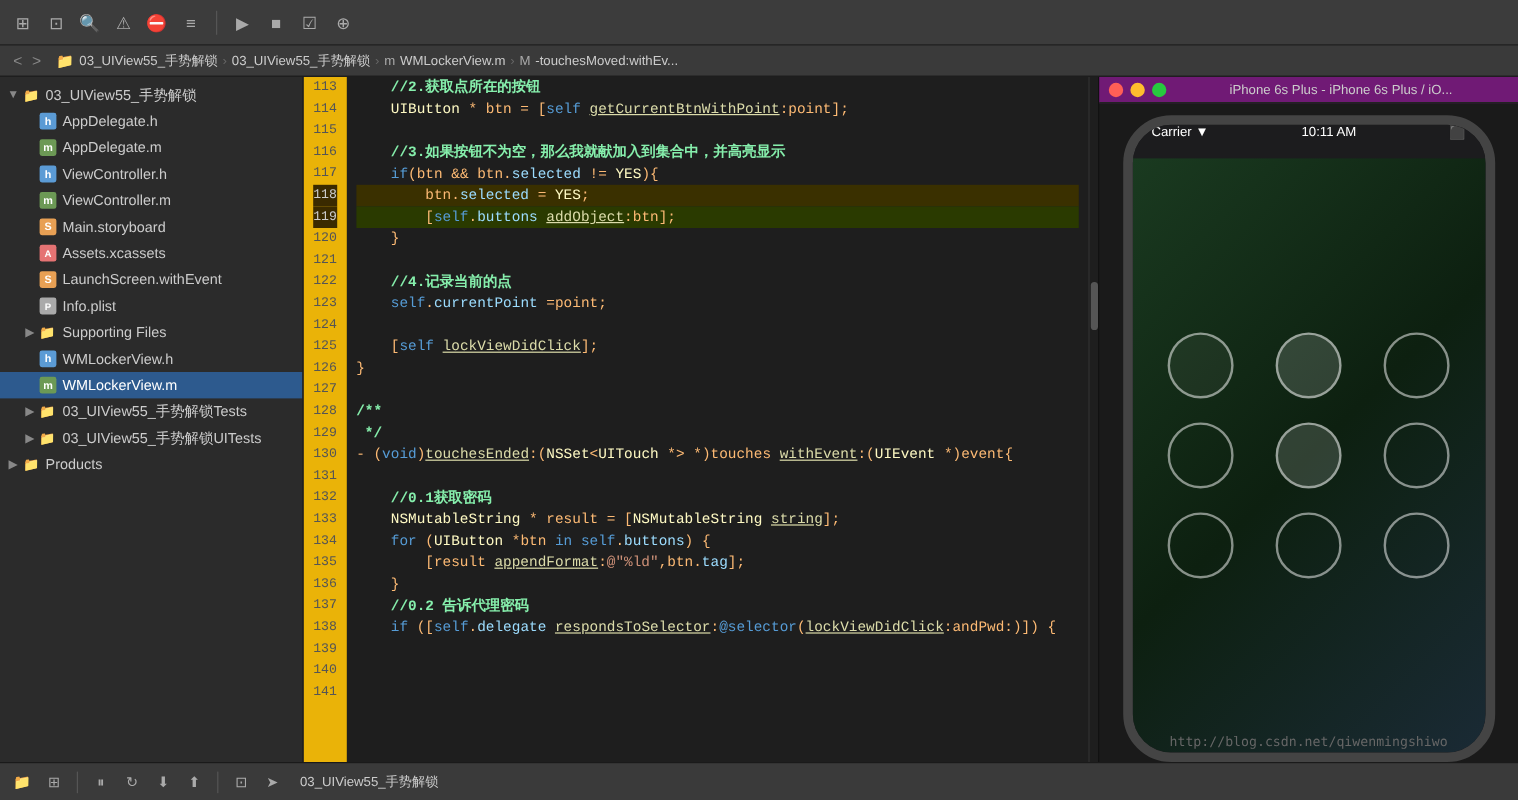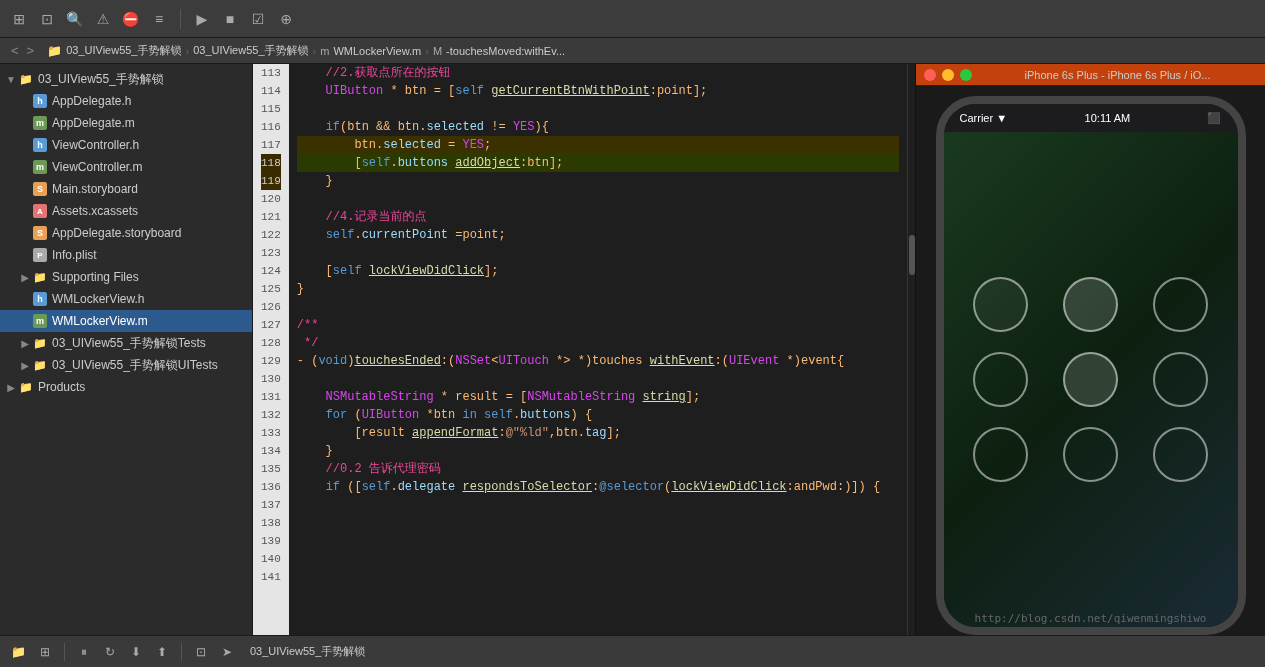--- a/index.html
+++ b/index.html
@@ -137,21 +137,21 @@
     .code-container {
       display: flex;
       flex: 1;
       overflow: hidden;
       font-family: "Menlo", "Monaco", "Courier New", monospace;
       font-size: 12px;
       line-height: 18px;
     }
 
     .line-numbers {
-      background: #e5e5e5;
+      background: #eab308;
       color: #555;
       padding: 0 8px;
       text-align: right;
       user-select: none;
       flex-shrink: 0;
       padding-top: 0;
       overflow: hidden;
     }
 
     .line-number {
@@ -179,44 +179,44 @@
       align-items: center;
       white-space: pre;
     }
     .code-line.highlighted-line {
       background: #3a3000;
     }
     .code-line.highlighted-line2 {
       background: #2a3a00;
     }
 
-    .c-comment { color: #ec4899; }
+    .c-comment { color: #86efac; font-weight: bold; }
     .c-keyword { color: #569cd6; }
     .c-string { color: #ce9178; }
     .c-method { color: #dcdcaa; text-decoration: underline; }
-    .c-class { color: #d946ef; }
+    .c-class { color: #fef9c3; }
     .c-prop { color: #9cdcfe; }
     .c-punct { color: #fdba74; }
 
     
     .simulator-panel {
       width: 350px;
       background: #1a1a1a;
       border-left: 1px solid #111;
       display: flex;
       flex-direction: column;
       align-items: center;
       flex-shrink: 0;
       position: relative;
     }
 
     .simulator-title-bar {
       width: 100%;
       height: 24px;
-      background: #c2410c;
+      background: #701a75;
       border-bottom: 1px solid #222;
       display: flex;
       align-items: center;
       padding: 0 8px;
       font-size: 11px;
       color: #ccc;
       gap: 6px;
     }
     .sim-btn {
       width: 12px; height: 12px;
@@ -243,21 +243,20 @@
       display: flex;
       flex-direction: column;
       overflow: hidden;
       position: relative;
     }
 
     .phone-status-bar {
       height: 28px;
       background: #1c1c1e;
       display: flex;
-      align-items: center;
       justify-content: space-between;
       padding: 0 16px;
       font-size: 11px;
       color: #fff;
       flex-shrink: 0;
     }
 
     .phone-screen {
       flex: 1;
       background: linear-gradient(135deg, #1a3a20 0%, #0d2010 50%, #1a2a35 100%);
@@ -428,21 +427,21 @@
       <div class="file-icon">
           <span class="icon-xcassets">A</span>
         </div>
       <span>Assets.xcassets</span>
     </div>
 
     <div class="tree-item" style="padding-left:32px;">
       <div class="file-icon">
           <span class="icon-storyboard">S</span>
         </div>
-      <span>AppDelegate.storyboard</span>
+      <span>LaunchScreen.withEvent</span>
     </div>
 
     <div class="tree-item" style="padding-left:32px;">
       <div class="file-icon">
           <span class="icon-plist">P</span>
         </div>
       <span>Info.plist</span>
     </div>
 
     <div class="tree-item" style="padding-left:18px;">
@@ -517,35 +516,37 @@
         <div class="line-number">138</div>
         <div class="line-number">139</div>
         <div class="line-number">140</div>
         <div class="line-number">141</div>
       </div>
 
       <div class="code-content">
         <div class="code-line"><span class="c-comment">    //2.获取点所在的按钮</span></div>
         <div class="code-line"><span class="c-class">    UIButton</span><span class="c-punct"> * btn = [</span><span class="c-keyword">self</span><span class="c-punct"> </span><span class="c-method">getCurrentBtnWithPoint</span><span class="c-punct">:point];</span></div>
         <div class="code-line">&nbsp;</div>
+        <div class="code-line"><span class="c-comment">    //3.如果按钮不为空，那么我就献加入到集合中，并高亮显示</span></div>
         <div class="code-line"><span class="c-punct">    </span><span class="c-keyword">if</span><span class="c-punct">(btn &amp;&amp; btn.</span><span class="c-prop">selected</span><span class="c-punct"> != </span><span class="c-class">YES</span><span class="c-punct">){</span></div>
         <div class="code-line highlighted-line"><span class="c-punct">        btn.</span><span class="c-prop">selected</span><span class="c-punct"> = </span><span class="c-class">YES</span><span class="c-punct">;</span></div>
         <div class="code-line highlighted-line2"><span class="c-punct">        [</span><span class="c-keyword">self</span><span class="c-punct">.</span><span class="c-prop">buttons</span><span class="c-punct"> </span><span class="c-method">addObject</span><span class="c-punct">:btn];</span></div>
         <div class="code-line"><span class="c-punct">    }</span></div>
         <div class="code-line">&nbsp;</div>
         <div class="code-line"><span class="c-comment">    //4.记录当前的点</span></div>
         <div class="code-line"><span class="c-punct">    </span><span class="c-keyword">self</span><span class="c-punct">.</span><span class="c-prop">currentPoint</span><span class="c-punct"> =point;</span></div>
         <div class="code-line">&nbsp;</div>
         <div class="code-line"><span class="c-punct">    [</span><span class="c-keyword">self</span><span class="c-punct"> </span><span class="c-method">lockViewDidClick</span><span class="c-punct">];</span></div>
         <div class="code-line"><span class="c-punct">}</span></div>
         <div class="code-line">&nbsp;</div>
         <div class="code-line"><span class="c-comment">/**</span></div>
         <div class="code-line"><span class="c-comment"> */</span></div>
         <div class="code-line"><span class="c-punct">- (</span><span class="c-keyword">void</span><span class="c-punct">)</span><span class="c-method">touchesEnded</span><span class="c-punct">:(</span><span class="c-class">NSSet</span><span class="c-punct">&lt;</span><span class="c-class">UITouch</span><span class="c-punct"> *&gt; *)touches </span><span class="c-method">withEvent</span><span class="c-punct">:(</span><span class="c-class">UIEvent</span><span class="c-punct"> *)event{</span></div>
         <div class="code-line">&nbsp;</div>
+        <div class="code-line"><span class="c-comment">    //0.1获取密码</span></div>
         <div class="code-line"><span class="c-class">    NSMutableString</span><span class="c-punct"> * result = [</span><span class="c-class">NSMutableString</span><span class="c-punct"> </span><span class="c-method">string</span><span class="c-punct">];</span></div>
         <div class="code-line"><span class="c-punct">    </span><span class="c-keyword">for</span><span class="c-punct"> (</span><span class="c-class">UIButton</span><span class="c-punct"> *btn </span><span class="c-keyword">in</span><span class="c-punct"> </span><span class="c-keyword">self</span><span class="c-punct">.</span><span class="c-prop">buttons</span><span class="c-punct">) {</span></div>
         <div class="code-line"><span class="c-punct">        [result </span><span class="c-method">appendFormat</span><span class="c-punct">:</span><span class="c-string">@"%ld"</span><span class="c-punct">,btn.</span><span class="c-prop">tag</span><span class="c-punct">];</span></div>
         <div class="code-line"><span class="c-punct">    }</span></div>
         <div class="code-line"><span class="c-comment">    //0.2 告诉代理密码</span></div>
         <div class="code-line"><span class="c-punct">    </span><span class="c-keyword">if</span><span class="c-punct"> ([</span><span class="c-keyword">self</span><span class="c-punct">.</span><span class="c-prop">delegate</span><span class="c-punct"> </span><span class="c-method">respondsToSelector</span><span class="c-punct">:</span><span class="c-keyword">@selector</span><span class="c-punct">(</span><span class="c-method">lockViewDidClick</span><span class="c-punct">:andPwd:)]) {</span></div>
       </div>
 
       <div class="editor-scrollbar">
         <div class="editor-scrollbar-thumb"></div>

